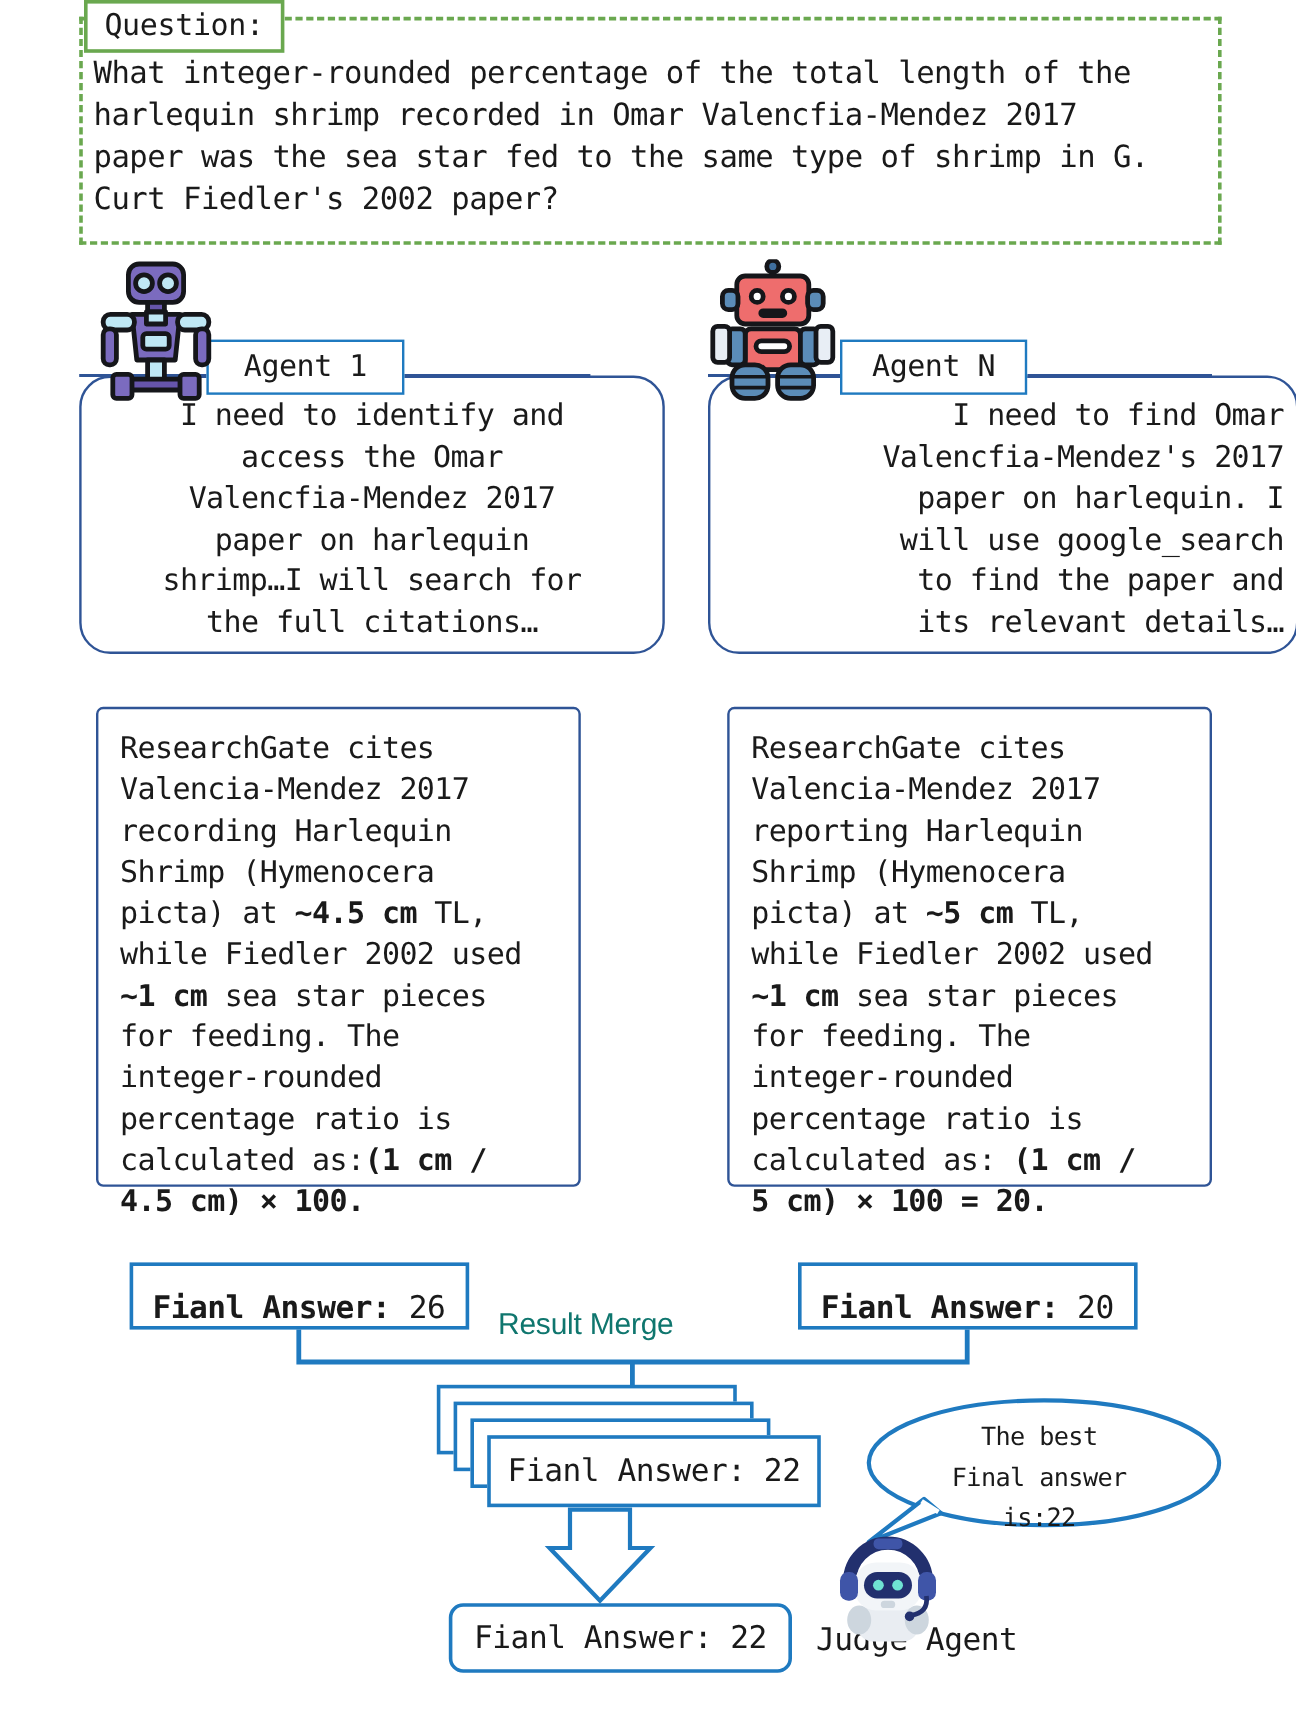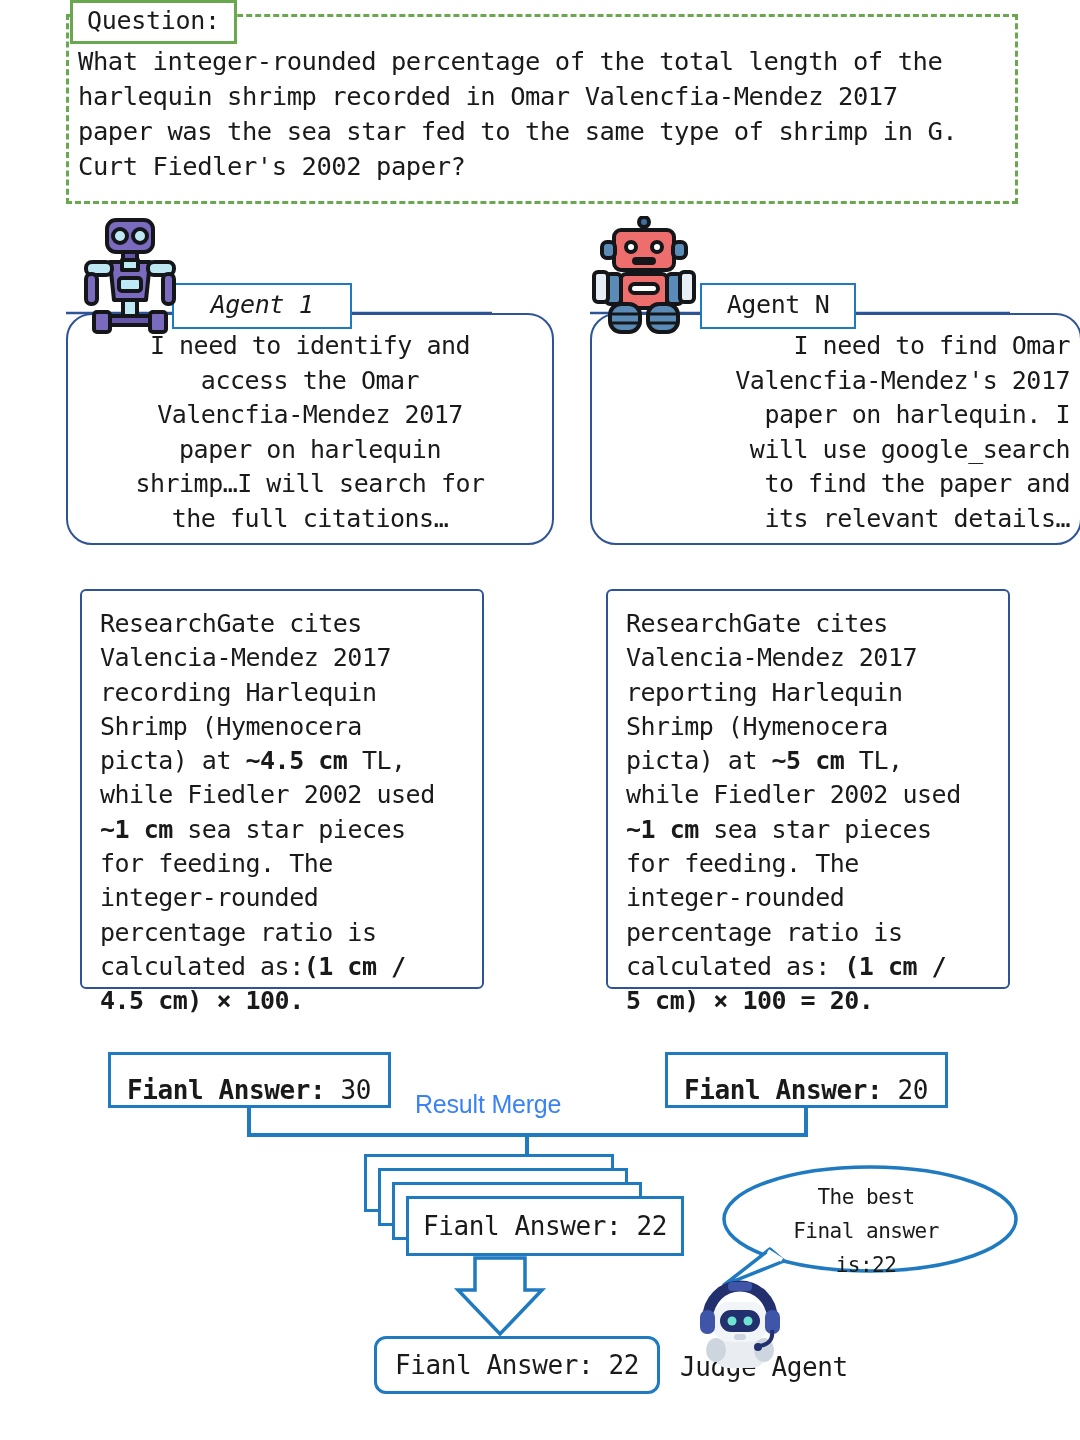--- a/index.html
+++ b/index.html
@@ -71,21 +71,21 @@
     box-sizing: border-box;
     font-size: 25px;
     line-height: 30px;
     letter-spacing: -0.4px;
     text-align: center;
     padding: 5px 0 7px 0;
     z-index: 4;
   }
 
   #bubble-a1  { left: 66px;  top: 313px; width: 488px; height: 232px; }
-  #tab-a1     { left: 172px; top: 283px; width: 180px; font-style: italic; }
+  #tab-a1     { left: 172px; top: 283px; width: 165px; }
   #bubble-an  { left: 590px; top: 313px; width: 492px; height: 232px; text-align: right; }
   #tab-an     { left: 700px; top: 283px; width: 156px; }
 
   .result-bubble {
     position: absolute;
     border: 2.5px solid #2f5496;
     border-radius: 6px;
     background: #ffffff;
     box-sizing: border-box;
     text-align: left;
@@ -122,21 +122,21 @@
   #answer-right { left: 665px; top: 1052px; width: 283px; height: 56px; }
   .answer-box .label { font-weight: bold; }
 
   #result-merge-label {
     position: absolute;
     left: 415px;
     top: 1090px;
     font-family: "Liberation Sans", sans-serif;
     font-size: 25px;
     letter-spacing: -0.2px;
-    color: #3b82f6;
+    color: #0f766e;
   }
 
   
   #connectors {
     position: absolute;
     left: 0; top: 0;
     width: 1080px; height: 1440px;
     pointer-events: none;
     z-index: 1;
   }
@@ -300,21 +300,21 @@
 </span><b>~1 cm</b><span> sea star pieces
 for feeding. The
 integer-rounded
 percentage ratio is
 calculated as: </span><b>(1 cm /
 5 cm) × 100 = 20.</b></div>
 
 <div id="answer-left" class="answer-box">
   <span class="label">Fianl Answer:</span>
   <span>&nbsp;</span>
-  <span>30</span>
+  <span>26</span>
 </div>
 <div id="answer-right" class="answer-box">
   <span class="label">Fianl Answer:</span>
   <span>&nbsp;</span>
   <span>20</span>
 </div>
 <div id="result-merge-label">Result Merge</div>
 
 <div id="stack-1" class="stack-card"></div>
 <div id="stack-2" class="stack-card"></div>

